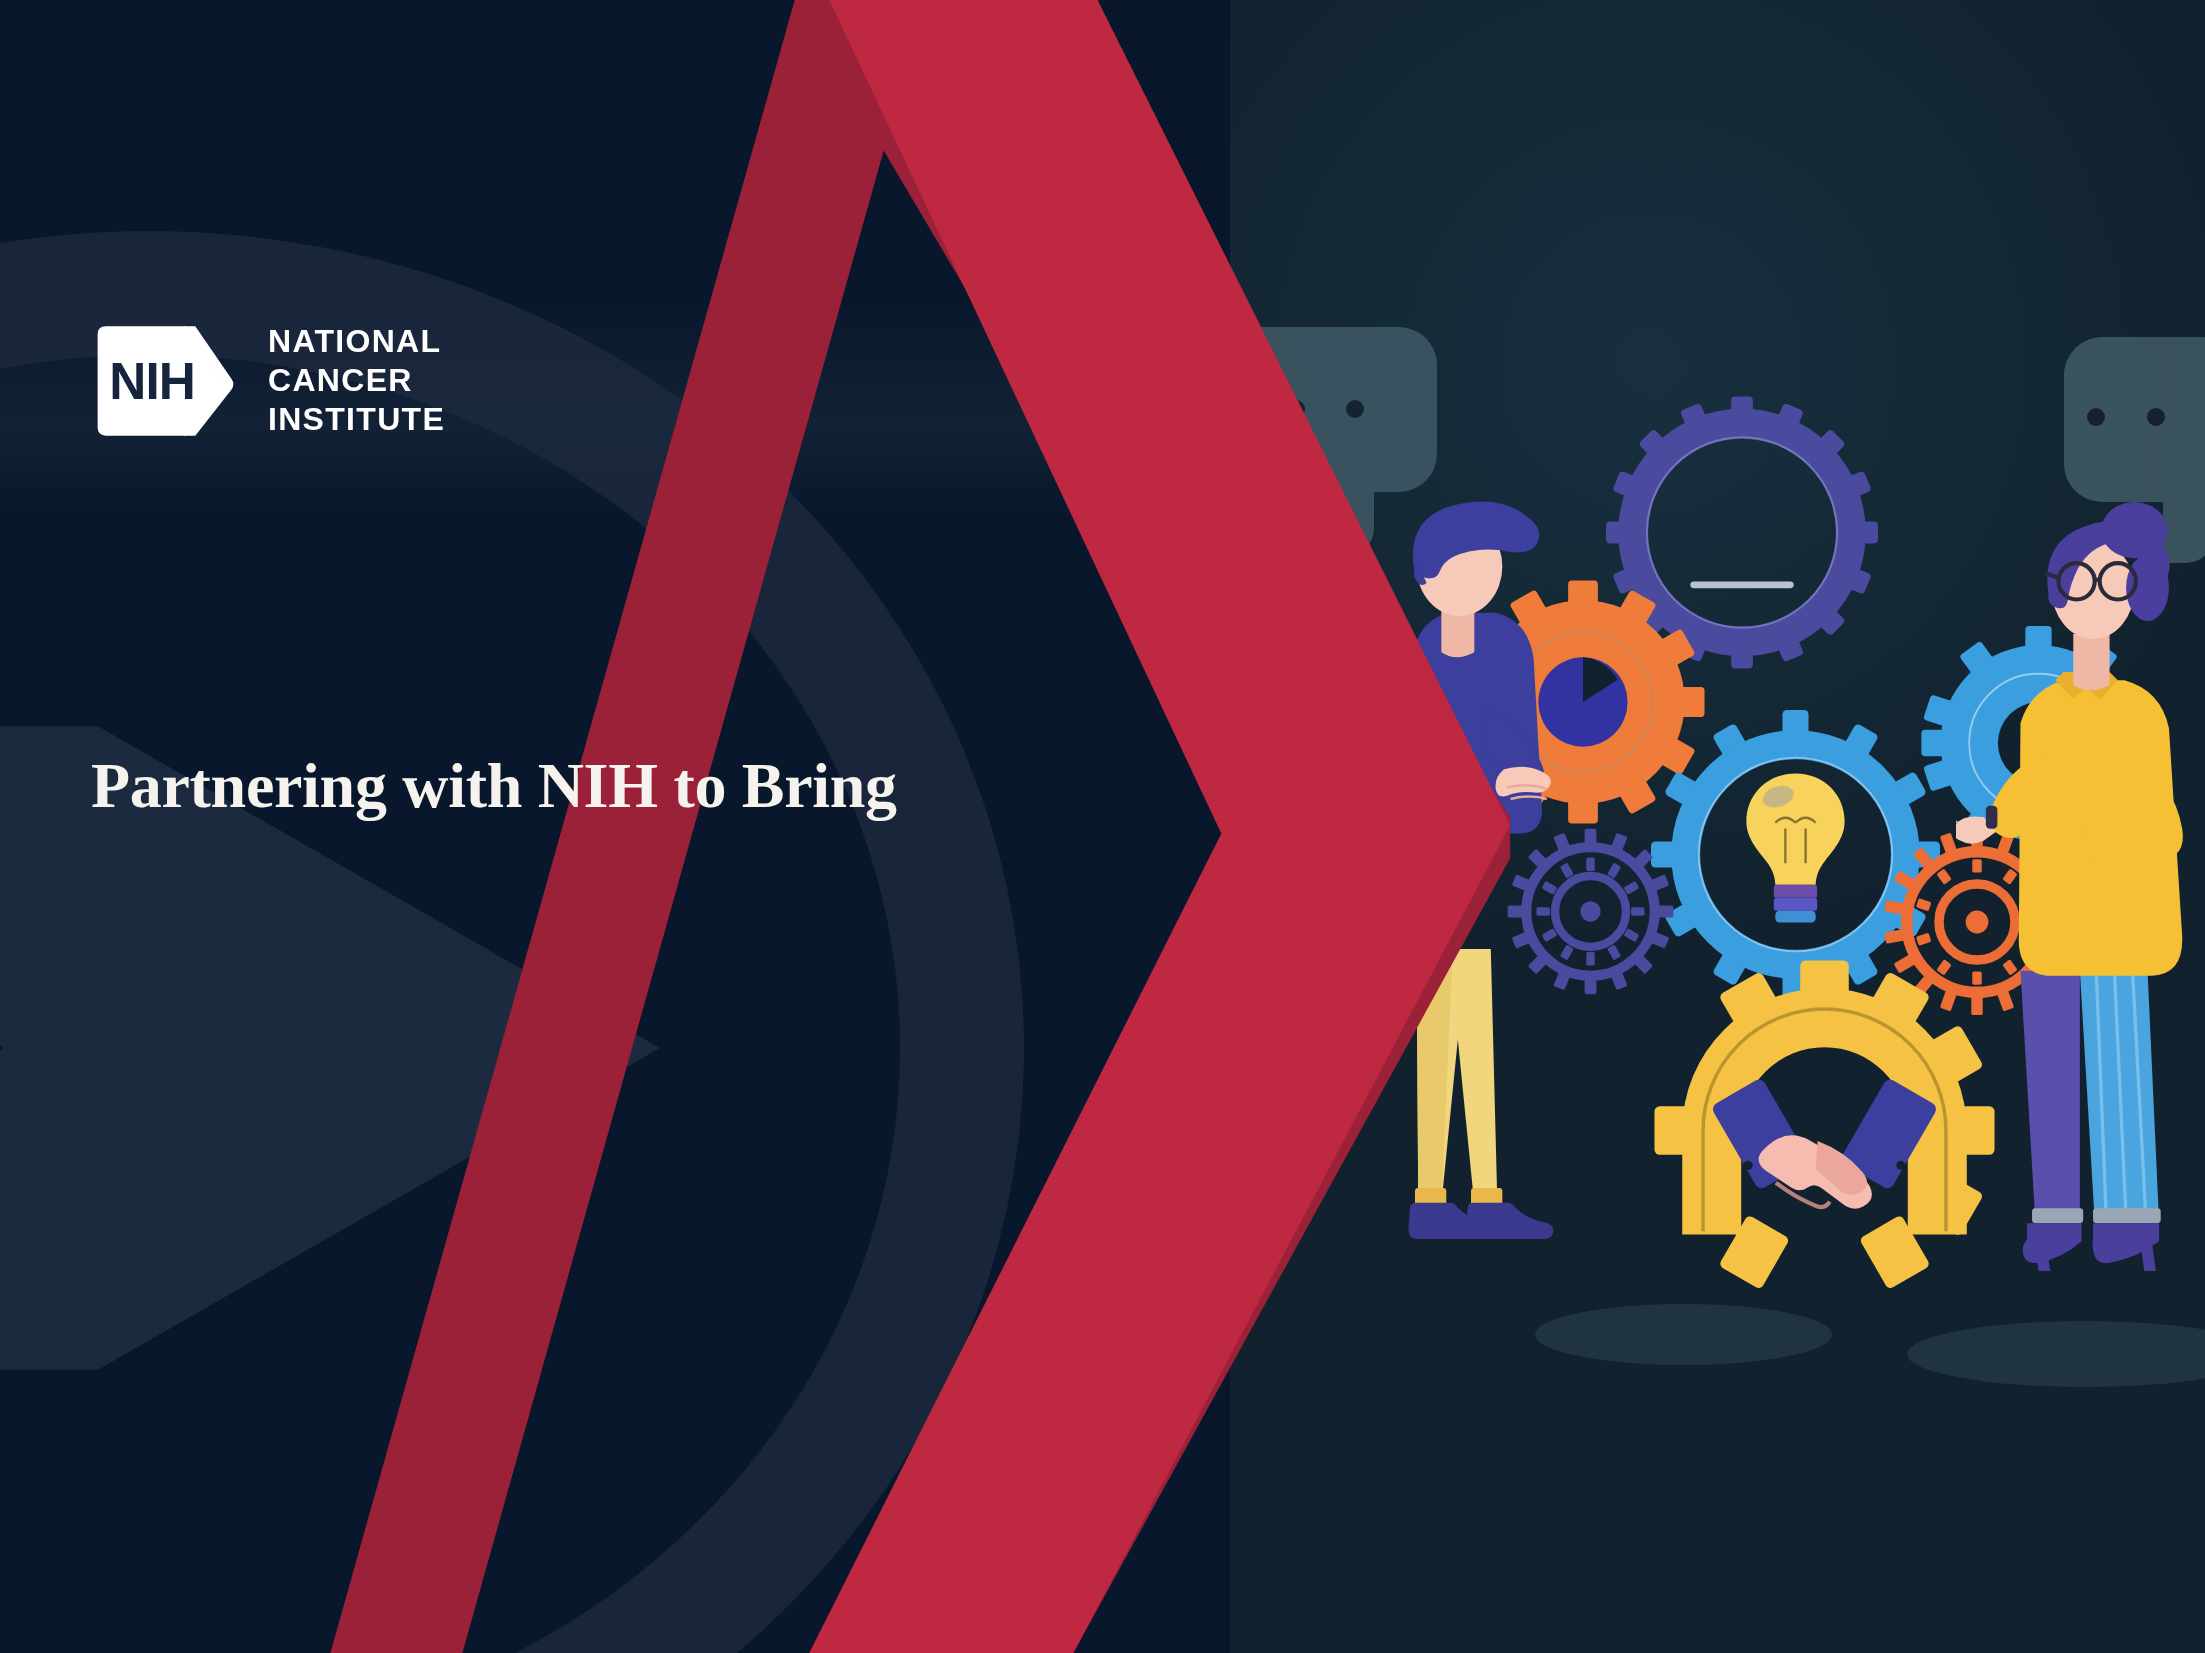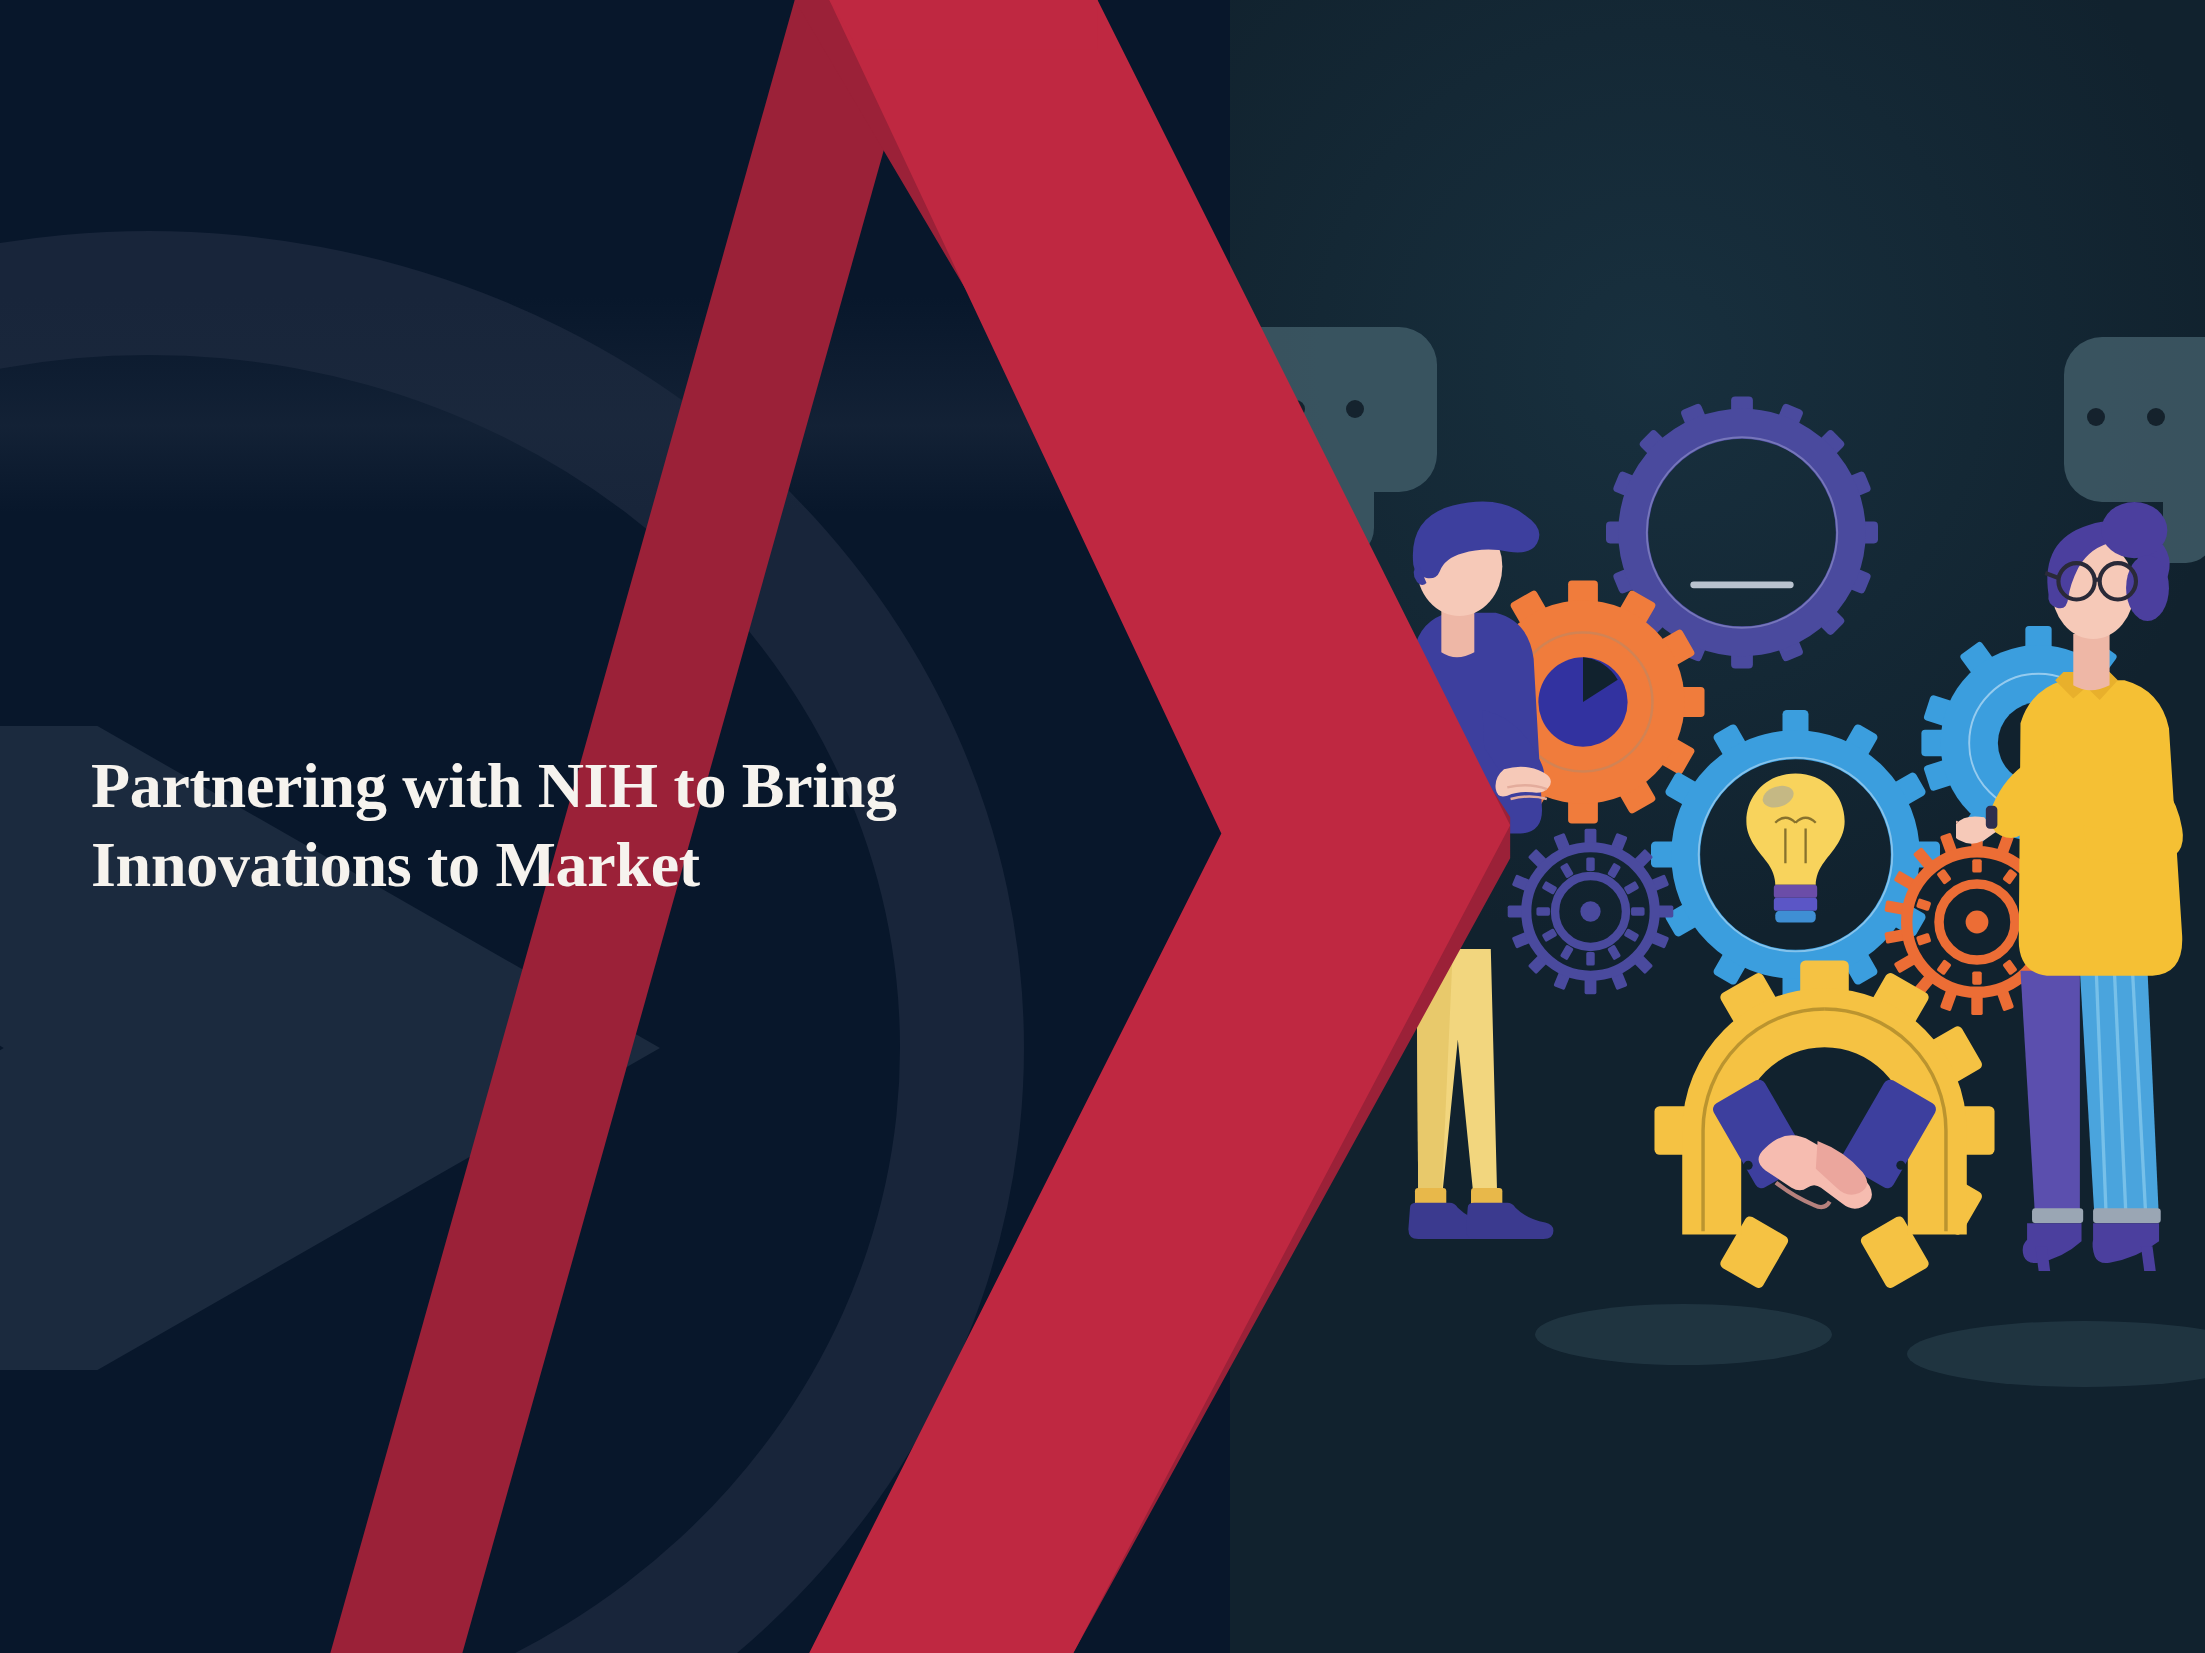--- a/index.html
+++ b/index.html
@@ -438,20 +438,33 @@
 
       <path d="M963 0 L1122 0 L560 2004 L400 2004 Z" fill="#9b2138"></path>
       <path d="M963 0 L1180 0 L1830 990 L1830 1040 L1300 2004 L1100 2004 L1560 1010 Z" fill="#9b2138"></path>
 
       <path d="M1005 0 L1330 0 L1830 1000 L1300 2004 L980 2004 L1480 1010 Z" fill="#bf2841"></path>
 
       <path d="M1005 0 L1330 0 L1330 60 L1040 60 Z" fill="#bf2841"></path>
     </svg>
   </div>
 
+  <div class="logo-wrap">
+    <div class="logo-mark">
+      <svg viewBox="0 0 180 140">
+        <path d="M8 14 q0 -10 10 -10 l96 0 l44 64 q4 6 0 12 l-44 56 l-96 0 q-10 0 -10 -10 Z" fill="#ffffff"></path>
+        <path d="M126 4 l44 64 q4 6 0 12 l-44 56 l-14 0 l44 -58 q4 -6 0 -12 l-44 -62 Z" fill="#ffffff"></path>
+        <text x="22" y="92" font-family="Liberation Sans, sans-serif" font-size="62" font-weight="bold" fill="#16253d" letter-spacing="-1">NIH</text>
+      </svg>
+    </div>
+    <div class="logo-text">
+      <div>NATIONAL</div>
+      <div>CANCER</div>
+      <div>INSTITUTE</div>
+    </div>
+  </div>
 
   <div class="title">
     <div>Partnering with NIH to Bring</div>
-    <div>Innovations to Market</div>
   </div>
 
 </div>
 
 
 </body></html>

